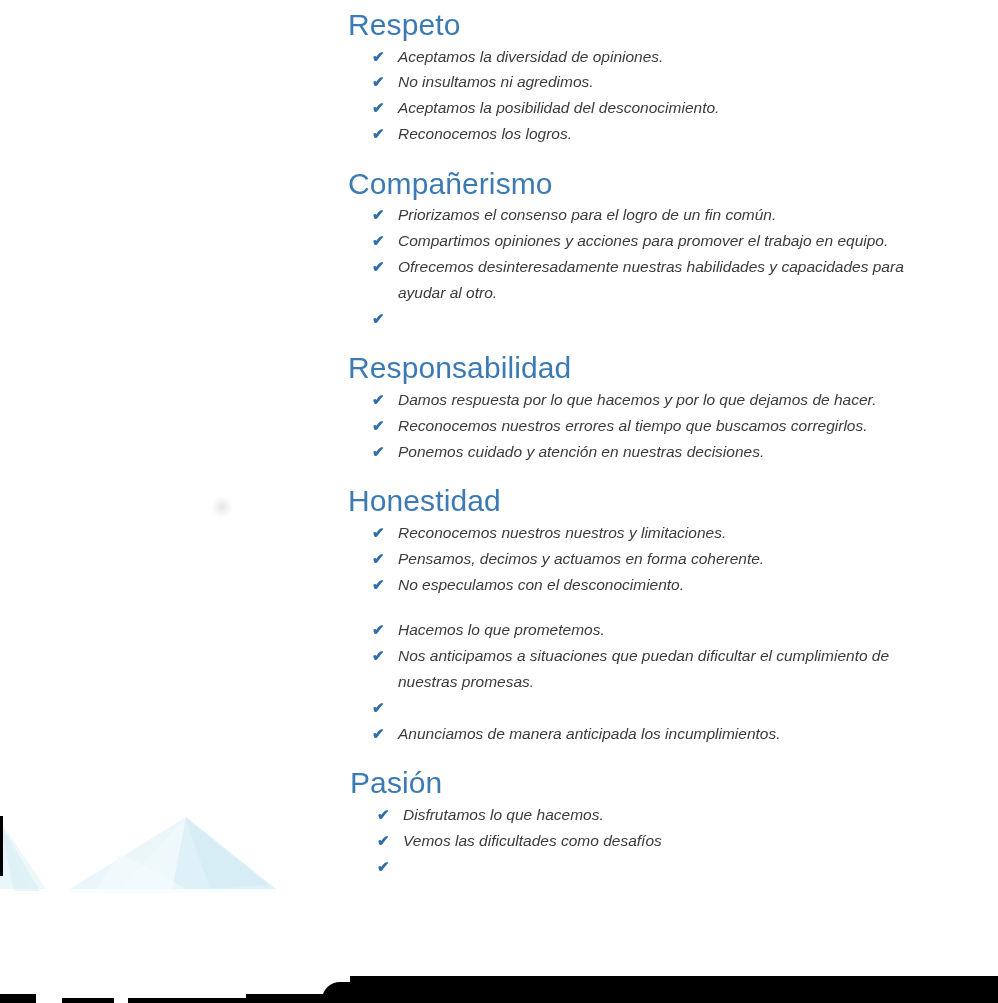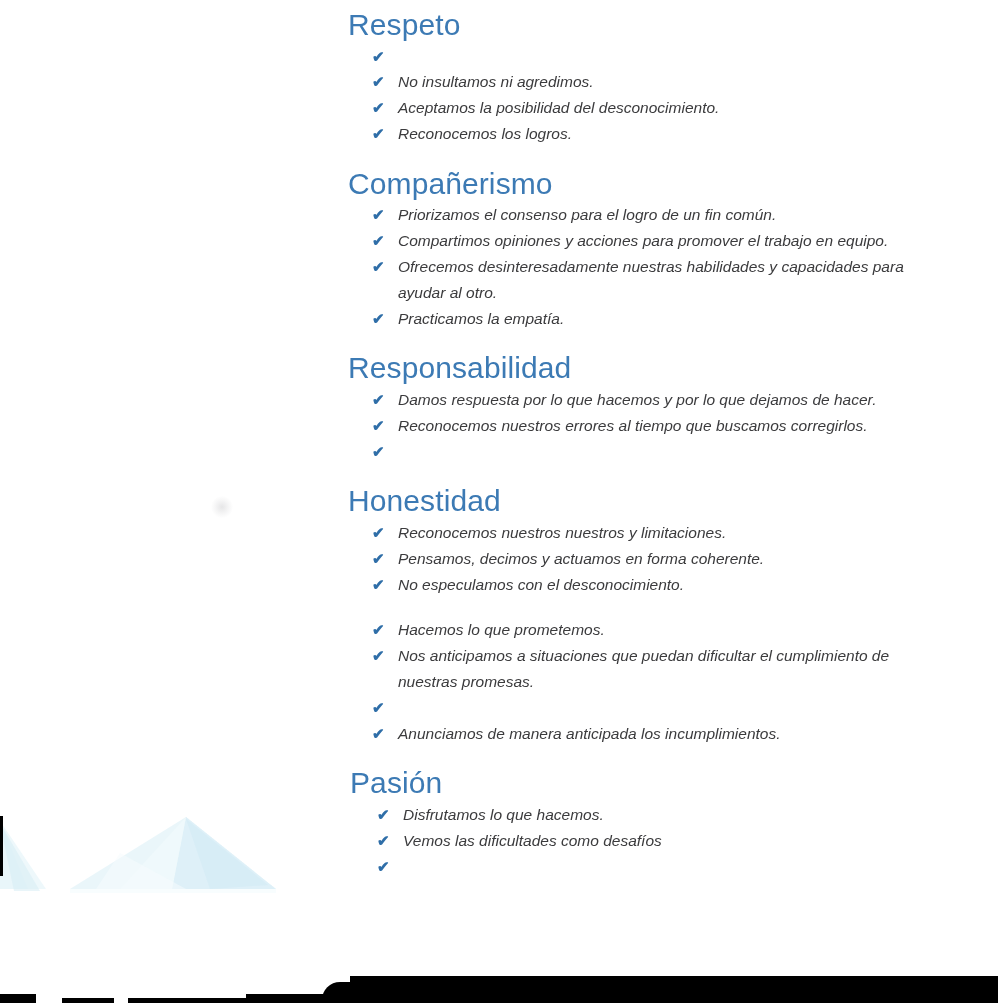--- a/index.html
+++ b/index.html
@@ -179,20 +179,21 @@
   <div class="edge-nub n4"></div>
 
   <div class="content">
     <div class="spacer-top"></div>
 
     <section class="section s-respeto">
       <h2 class="section-title">Respeto</h2>
       <ul class="bullet-list">
         <li class="bullet-item">
           <span class="check-icon">✔</span>
+          <span class="bullet-text">Aceptamos la diversidad de opiniones.</span>
         </li>
         <li class="bullet-item">
           <span class="check-icon">✔</span>
           <span class="bullet-text">No insultamos ni agredimos.</span>
         </li>
         <li class="bullet-item">
           <span class="check-icon">✔</span>
           <span class="bullet-text">Aceptamos la posibilidad del desconocimiento.</span>
         </li>
         <li class="bullet-item">
@@ -212,38 +213,38 @@
         <li class="bullet-item">
           <span class="check-icon">✔</span>
           <span class="bullet-text">Compartimos opiniones y acciones para promover el trabajo en equipo.</span>
         </li>
         <li class="bullet-item">
           <span class="check-icon">✔</span>
           <span class="bullet-text">Ofrecemos desinteresadamente nuestras habilidades y capacidades para ayudar al otro.</span>
         </li>
         <li class="bullet-item">
           <span class="check-icon">✔</span>
-          <span class="bullet-text">Practicamos la empatía.</span>
         </li>
       </ul>
     </section>
 
     <section class="section s-responsabilidad">
       <h2 class="section-title">Responsabilidad</h2>
       <ul class="bullet-list">
         <li class="bullet-item">
           <span class="check-icon">✔</span>
           <span class="bullet-text">Damos respuesta por lo que hacemos y por lo que dejamos de hacer.</span>
         </li>
         <li class="bullet-item">
           <span class="check-icon">✔</span>
           <span class="bullet-text">Reconocemos nuestros errores al tiempo que buscamos corregirlos.</span>
         </li>
         <li class="bullet-item">
           <span class="check-icon">✔</span>
+          <span class="bullet-text">Ponemos cuidado y atención en nuestras decisiones.</span>
         </li>
       </ul>
     </section>
 
     <section class="section s-honestidad">
       <h2 class="section-title">Honestidad</h2>
       <ul class="bullet-list">
         <li class="bullet-item">
           <span class="check-icon">✔</span>
           <span class="bullet-text">Reconocemos nuestros nuestros y limitaciones.</span>

